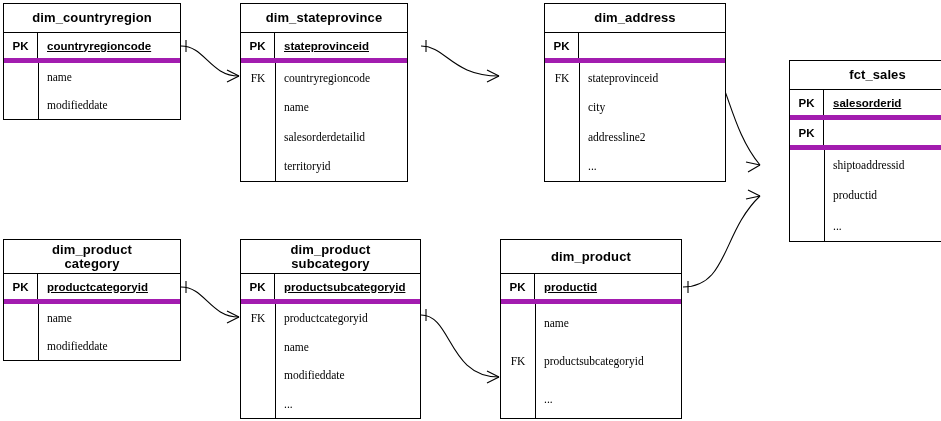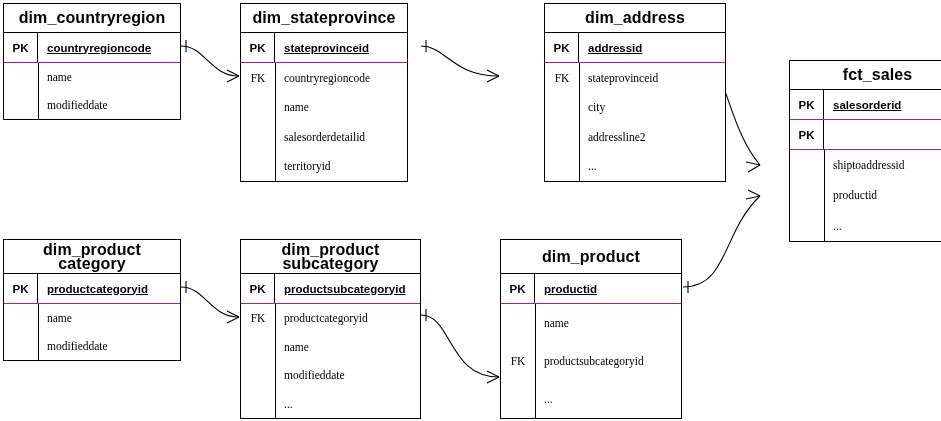--- a/index.html
+++ b/index.html
@@ -28,41 +28,41 @@
     position: absolute;
     box-sizing: border-box;
     border: 1px solid #000000;
     background: #ffffff;
     display: flex;
     flex-direction: column;
   }
   .entity-title {
     box-sizing: border-box;
     border-bottom: 1px solid #000000;
-    font-size: 16px;
+    font-size: 13px;
     font-weight: bold;
     color: #000000;
     text-align: center;
     line-height: 14px;
     display: flex;
     flex-direction: column;
     align-items: center;
     justify-content: center;
     white-space: pre-line;
     letter-spacing: 0.1px;
   }
   .row {
     box-sizing: border-box;
     display: flex;
     align-items: center;
     flex: 0 0 auto;
     position: relative;
   }
   .row.has-line {
-    border-bottom: 1px solid #a21caf;
+    border-bottom: 5px solid #a21caf;
   }
   .key-cell {
     box-sizing: border-box;
     width: 34px;
     flex: 0 0 34px;
     align-self: stretch;
     border-right: 1px solid #000000;
     display: flex;
     align-items: center;
     justify-content: center;
@@ -230,21 +230,20 @@
         <div class="attr-key"></div>
         <div class="attr-name">territoryid</div>
       </div>
     </div>
   </div>
 
   <div class="entity" style="left:500px; top:3px; width:182px; height:179px;margin-left:44px;">
     <div class="entity-title" style="height:29px;">dim_address</div>
     <div class="row has-line" style="height:30px;">
       <div class="key-cell">PK</div>
-      <div class="field-cell pk">addressid</div>
     </div>
     <div class="attrs">
       <div class="attr-row">
         <div class="attr-key">FK</div>
         <div class="attr-name">stateprovinceid</div>
       </div>
       <div class="attr-row">
         <div class="attr-key"></div>
         <div class="attr-name">city</div>
       </div>

